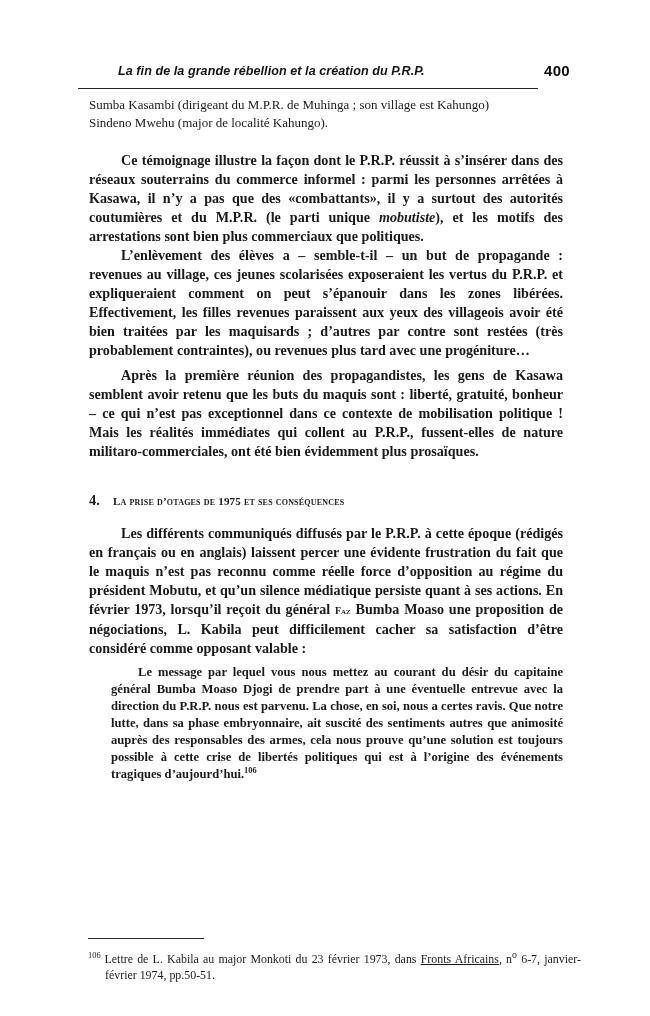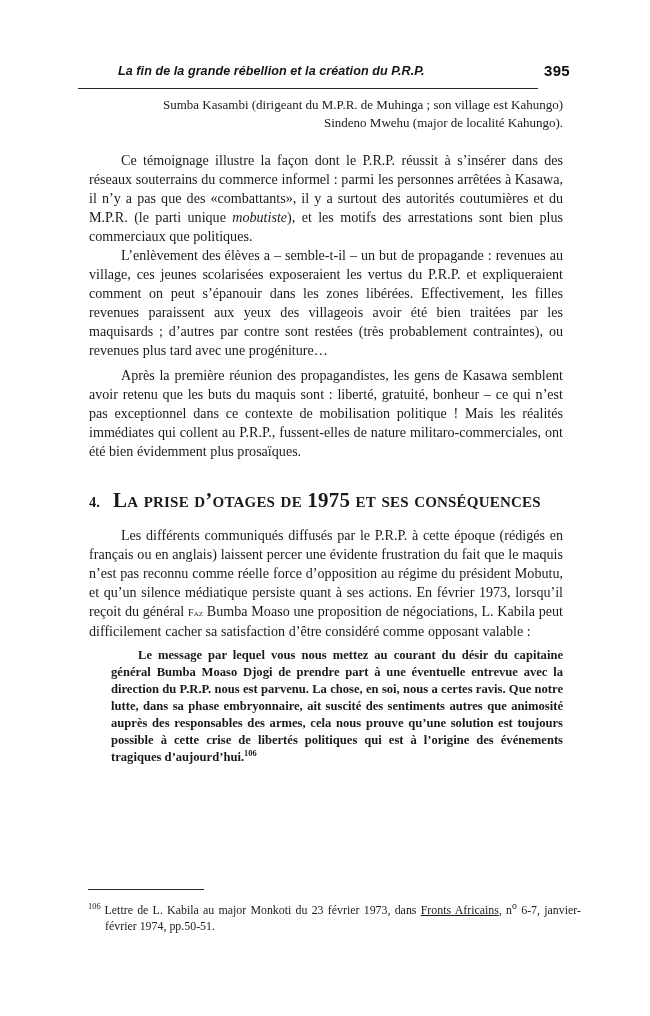--- a/index.html
+++ b/index.html
@@ -75,39 +75,40 @@
     margin: 0;
     font-size: 14.1px;
     line-height: 19.0px;
     text-align: justify;
     text-justify: inter-word;
     word-spacing: 0.1px;
   }
 
   .block-names {
     margin-bottom: 0px;
-    text-align: right;
+    text-align: left;
   }
   .block-names .nameline {
     display: block;
     font-size: 13.0px;
     line-height: 18.4px;
     white-space: nowrap;
   }
 
   .nb-note {
     font-size: 13.0px;
     line-height: 18.4px;
     text-indent: 28px;
     margin-top: 1px;
   }
 
   .body-para {
     text-indent: 32px;
     margin-top: 0;
+    font-weight: bold;
   }
 
   .gap-lg { height: 18px; }
   .gap-sm { height: 6px; }
 
   
   .section-heading {
     margin-top: 30px;
     margin-bottom: 14px;
     font-size: 13.6px;
@@ -117,21 +118,21 @@
     letter-spacing: 0.15px;
   }
   .section-heading .num {
     display: inline-block;
     width: 24px;
     font-variant: normal;
     font-size: 14.4px;
   }
   .section-heading .caps {
     font-variant: small-caps;
-    font-size: 21px;
+    font-size: 11px;
     letter-spacing: 0.2px;
   }
 
   
   .sc {
     font-variant: small-caps;
     font-size: 10px;
   }
 
   em, .ital { font-style: italic; }
@@ -152,21 +153,21 @@
   sup.fn {
     font-size: 8.4px;
     vertical-align: super;
     line-height: 0;
   }
 
   
   .footnote-zone {
     position: absolute;
     left: 88px;
-    top: 889px;
+    top: 938px;
     width: 480px;
   }
   .footnote-rule {
     width: 116px;
     height: 1px;
     background: #2b2b2b;
     margin-bottom: 8px;
   }
   .footnote-text {
     font-size: 11.9px;
@@ -190,21 +191,21 @@
   }
 </style>
 </head>
 <body>
 
 <div class="page scan">
 
   <div class="header-zone">
     <div class="header-rule"></div>
     <div class="header-title">La fin de la grande rébellion  et la création du P.R.P.</div>
-    <div class="header-folio">395</div>
+    <div class="header-folio">400</div>
   </div>
 
   <div class="column">
 
     <div class="block-names">
       <span class="nameline">Sumba Kasambi (dirigeant du M.P.R. de Muhinga ; son village est Kahungo)</span>
       <span class="nameline">Sindeno Mwehu (major de localité Kahungo).</span>
     </div>
 
 

